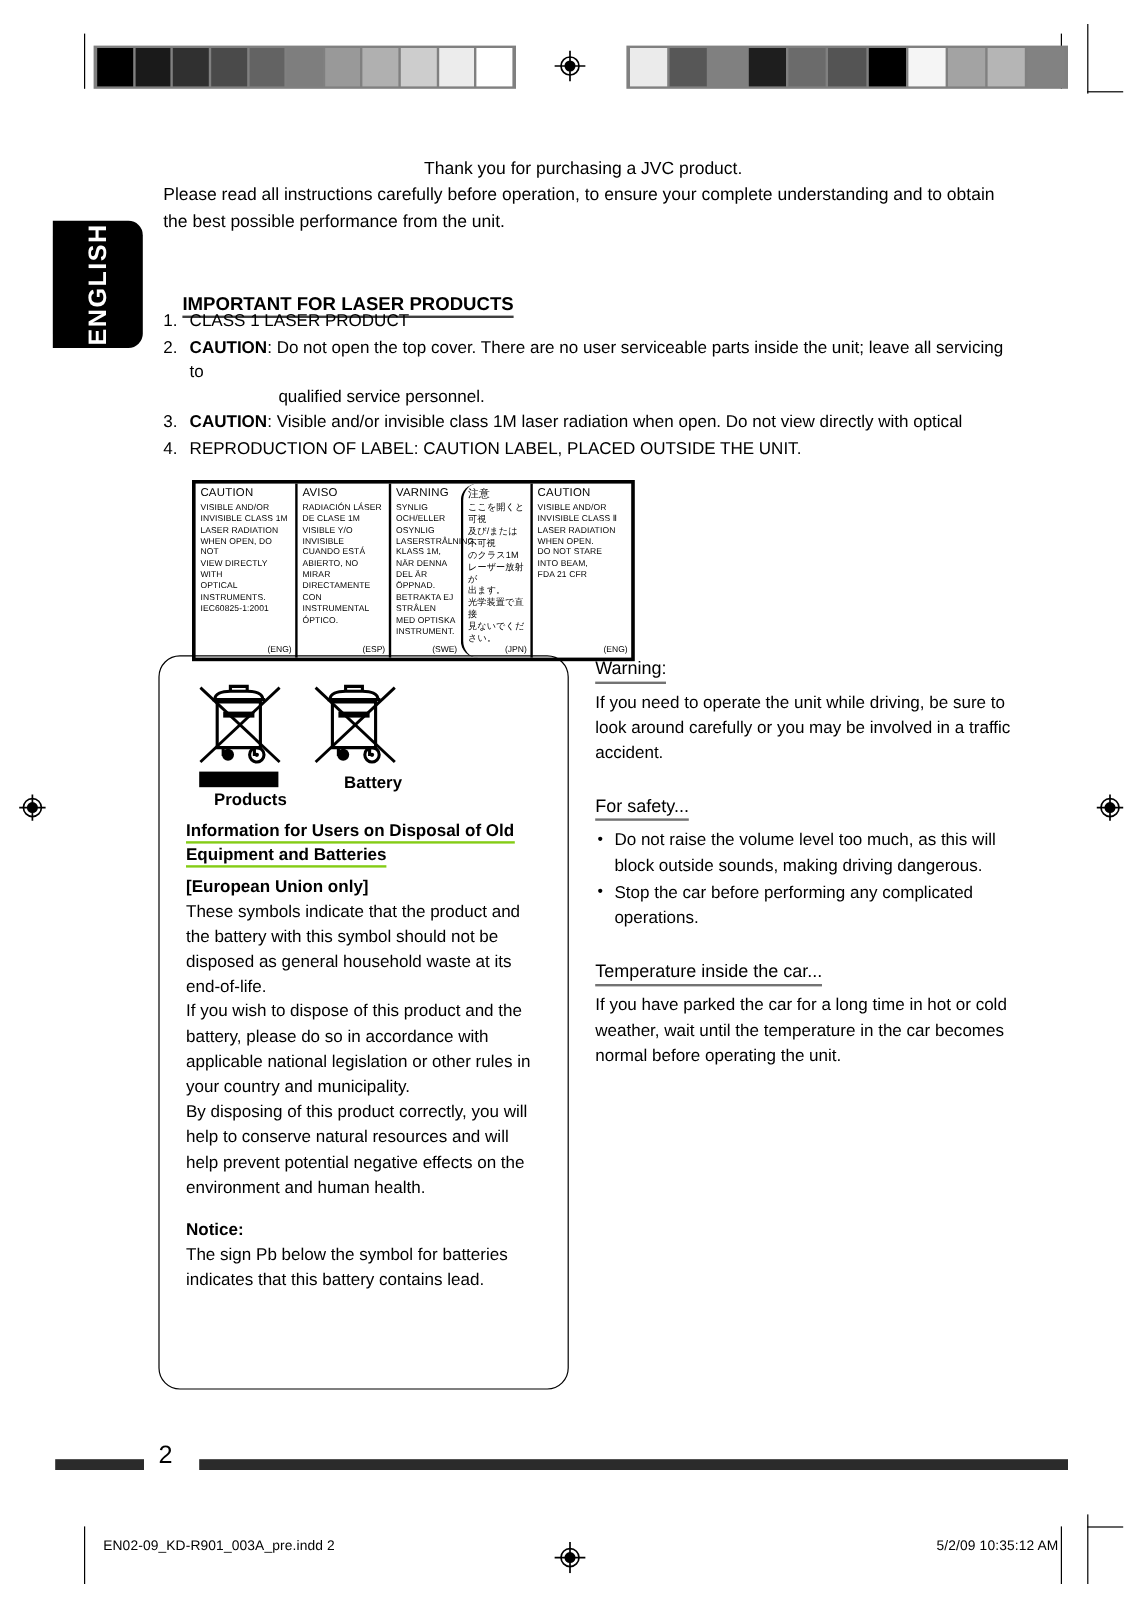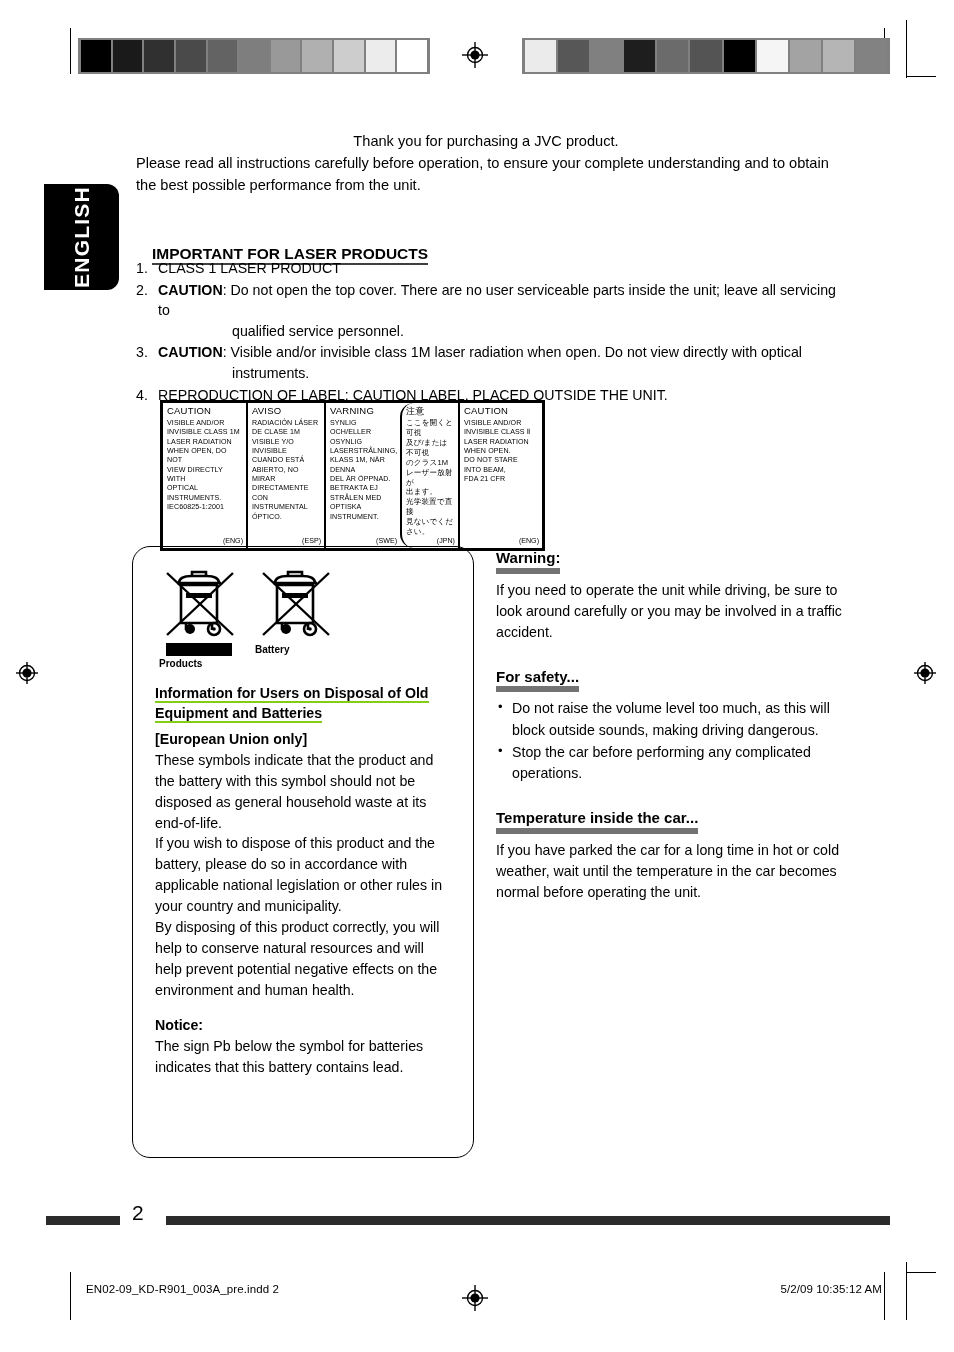--- a/index.html
+++ b/index.html
@@ -80,41 +80,41 @@
   
   .infobox{
     position:absolute;left:132px;top:546px;width:342px;height:612px;
     border:1.4px solid #000;border-radius:18px;box-sizing:border-box;
     padding:18px 20px 10px 22px;
   }
   .symbols{position:relative;height:118px;}
   .sym{position:absolute;top:0;}
   .sym svg{display:block;}
   .sym .blackbar{width:66px;height:13px;background:#000;margin:2px auto 0 auto;}
-  .sym .caplabel{font-size:10px;font-weight:700;text-align:left;margin-top:2px;}
+  .sym .caplabel{font-size:14px;font-weight:700;text-align:right;margin-top:2px;}
   .sym.products{left:4px;width:80px;}
   .sym.battery{left:100px;width:80px;}
   .sym.battery .caplabel{margin-top:3px;}
 
   .ib-h{
     font-size:14.2px;font-weight:700;line-height:1.42;
     border-bottom:2px solid #84cc16;display:inline;
     box-decoration-break:clone;-webkit-box-decoration-break:clone;
   }
   .ib-hwrap{margin-bottom:6px;}
   .ib-sub{font-size:14.2px;font-weight:700;line-height:1.45;margin-bottom:0px;}
   .ib-p{font-size:14.2px;line-height:1.47;white-space:pre-line;}
   .ib-notice{font-size:14.2px;font-weight:700;margin-top:15px;line-height:1.45;}
 
   
   .rcol{position:absolute;left:496px;top:548px;width:346px;}
   .rsec{margin-bottom:24px;}
   .rsec h3{
-    margin:0 0 6px 0;font-size:15px;font-weight:700;
-    border-bottom:6px solid #737373;display:inline-block;line-height:1.3;
+    margin:0 0 6px 0;font-size:15px;font-weight:400;
+    border-bottom:2px solid #737373;display:inline-block;line-height:1.3;
   }
   .rsec p{margin:0;font-size:14.2px;line-height:1.49;}
   .rsec ul{margin:0;padding:0;list-style:none;}
   .rsec li{
     font-size:14.2px;line-height:1.49;position:relative;padding-left:16px;margin-bottom:1px;
   }
   .rsec li::before{
     content:"\2022";position:absolute;left:2px;top:-1px;font-size:13px;
   }
 
@@ -265,21 +265,21 @@
       <div class="row">
         <div class="num">1.</div>
         <div class="body"><span>CLASS 1 LASER PRODUCT</span></div>
       </div>
       <div class="row">
         <div class="num">2.</div>
         <div class="body"><span class="cap">CAUTION</span><span>:   Do not open the top cover. There are no user serviceable parts inside the unit; leave all servicing to</span><span class="ind">qualified service personnel.</span></div>
       </div>
       <div class="row">
         <div class="num">3.</div>
-        <div class="body"><span class="cap">CAUTION</span><span>:   Visible and/or invisible class 1M laser radiation when open. Do not view directly with optical</span><span class="ind">instruments.</span></div>
+        <div class="body"><span class="cap">CAUTION</span><span>:   Visible and/or invisible class 1M laser radiation when open. Do not view directly with optical</span></div>
       </div>
       <div class="row">
         <div class="num">4.</div>
         <div class="body"><span>REPRODUCTION OF LABEL: CAUTION LABEL, PLACED OUTSIDE THE UNIT.</span></div>
       </div>
     </div>
 
   <div class="label-table" id="label-table">
       <div class="label-cell" style="width: 83px;">
         <div class="lc-title">CAUTION</div>
@@ -297,21 +297,21 @@
         <div class="lc-body">RADIACIÓN LÁSER
 DE CLASE 1M
 VISIBLE Y/O INVISIBLE
 CUANDO ESTÁ
 ABIERTO, NO MIRAR
 DIRECTAMENTE
 CON INSTRUMENTAL
 ÓPTICO.</div>
         <div class="lc-code">(ESP)</div>
       </div>
-      <div class="label-cell" style="width: 76px;">
+      <div class="label-cell" style="width: 60px;">
         <div class="lc-title">VARNING</div>
         <div class="lc-body">SYNLIG OCH/ELLER
 OSYNLIG
 LASERSTRÅLNING,
 KLASS 1M, NÄR DENNA
 DEL ÄR ÖPPNAD.
 BETRAKTA EJ
 STRÅLEN MED OPTISKA
 INSTRUMENT.</div>
         <div class="lc-code">(SWE)</div>

